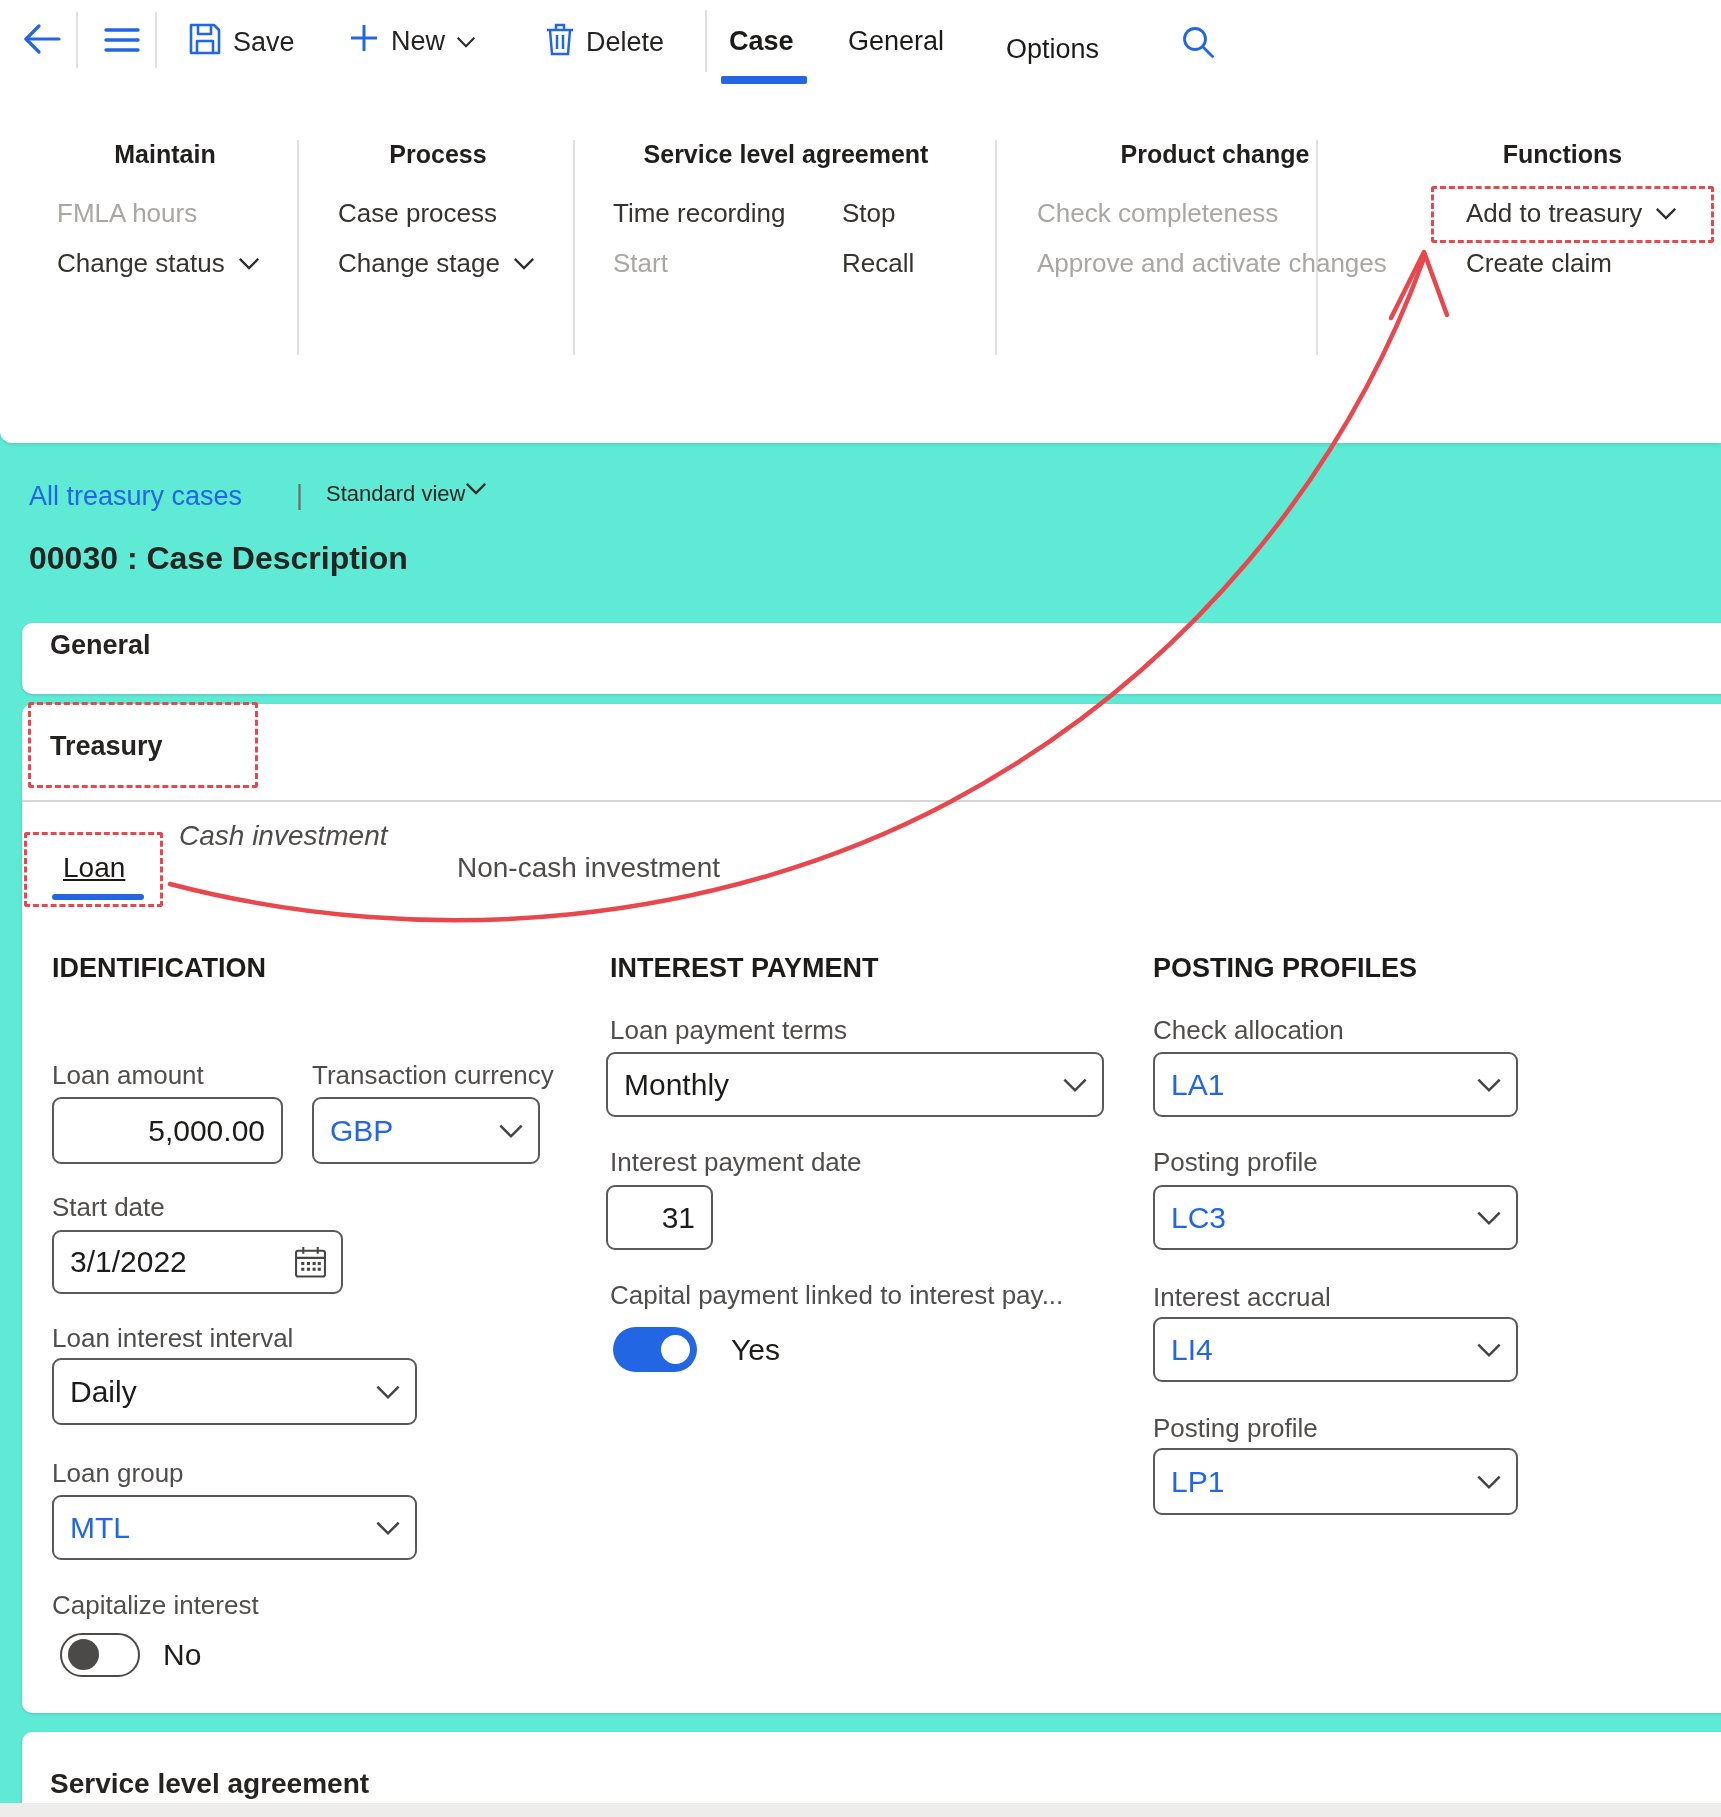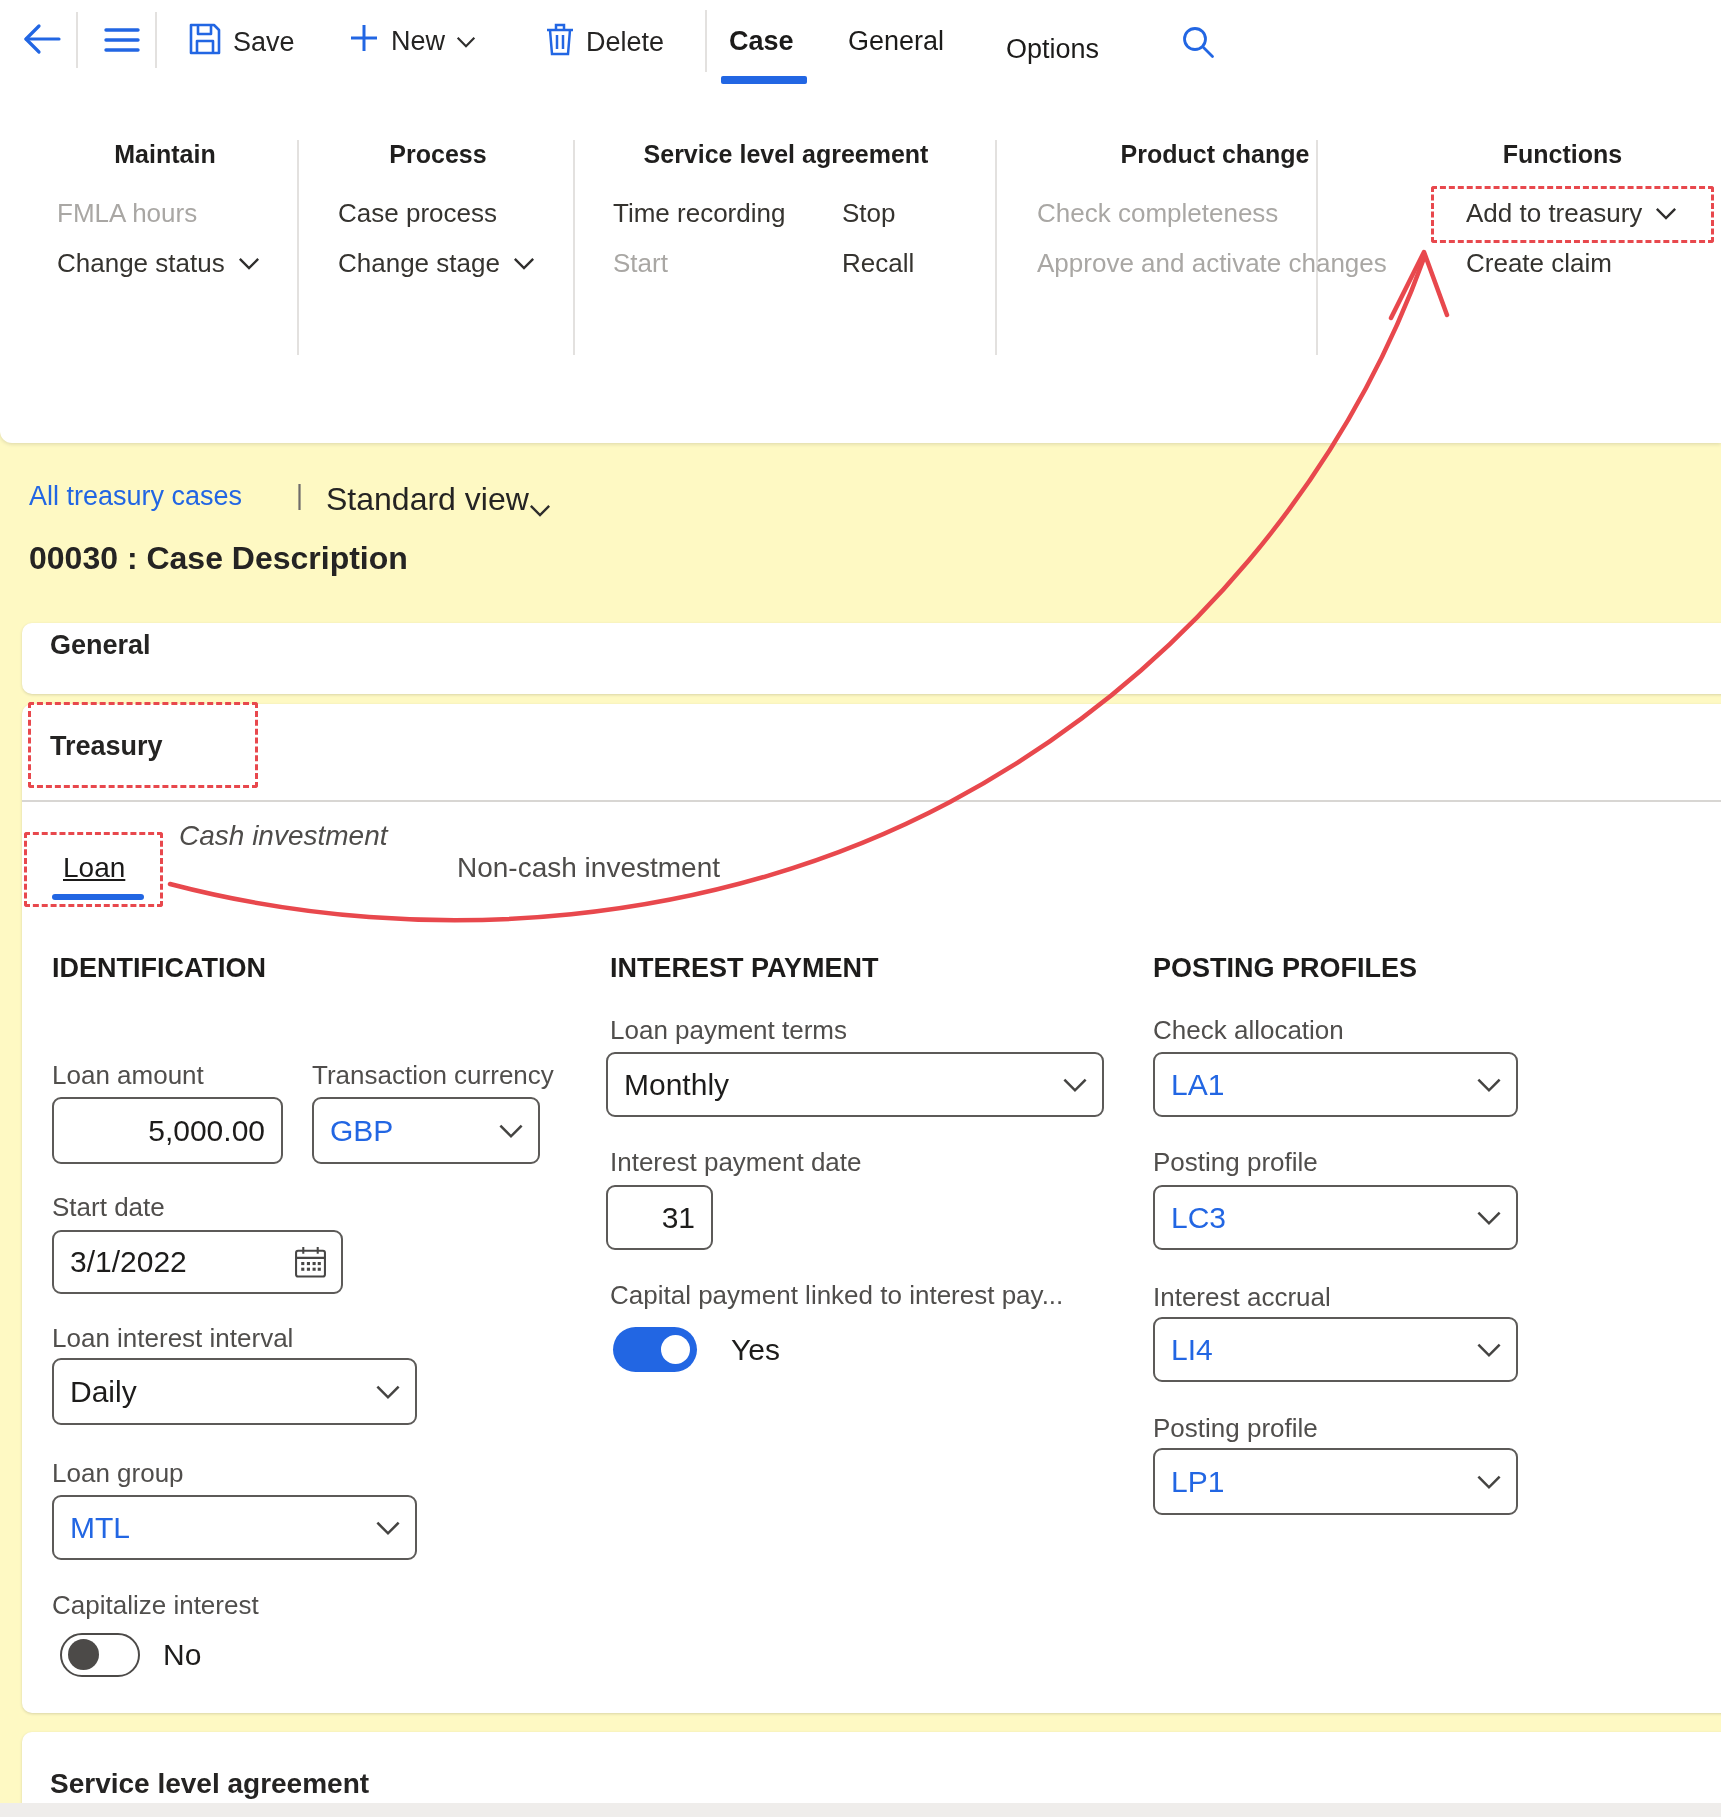--- a/index.html
+++ b/index.html
@@ -1,18 +1,18 @@
 <!DOCTYPE html>
 <html><head>
 <meta charset="utf-8">
 <style>
   html,body{margin:0;padding:0;background:#e9e8e6;}
   *{box-sizing:border-box;}
   .screen{position:relative;width:1721px;height:1817px;overflow:hidden;
-    background:#fef9c3;font-family:"Liberation Sans",sans-serif;color:#252423;}
+    background:#5eead4;font-family:"Liberation Sans",sans-serif;color:#252423;}
 
   
   .topbar{position:absolute;left:0;top:0;width:1721px;height:443px;background:#ffffff;
     border-radius:0 0 0 12px;box-shadow:0 1px 4px rgba(0,0,0,.14);z-index:5;}
   .tbtn{position:absolute;display:flex;align-items:center;gap:11px;font-size:27px;color:#252423;
     white-space:nowrap;cursor:pointer;background:none;border:none;padding:0;font-family:inherit;}
   .vdiv{position:absolute;width:2px;background:#e3e1df;}
   .apptab{position:absolute;font-size:27px;color:#1c1b1a;cursor:pointer;white-space:nowrap;}
   .apptab.active{font-weight:700;}
   .apptab-underline{position:absolute;height:8px;background:#2266e3;border-radius:2px;}
@@ -23,21 +23,21 @@
     white-space:nowrap;cursor:pointer;line-height:34px;}
   .rib-item.disabled{color:#a9a7a4;cursor:default;}
 
   
   .chev{display:inline-block;}
   .chev svg{display:block;}
 
   
   .crumb-link{position:absolute;font-size:27px;color:#2266e3;cursor:pointer;white-space:nowrap;}
   .crumb-sep{position:absolute;font-size:27px;color:#6f6d6b;}
-  .crumb-view{position:absolute;font-size:32px;color:#252423;display:flex;align-items:flex-end;cursor:pointer;}
+  .crumb-view{position:absolute;font-size:22px;color:#252423;display:flex;align-items:flex-start;cursor:pointer;}
   .page-title{position:absolute;font-size:32px;font-weight:700;color:#252423;white-space:nowrap;}
 
   .card{position:absolute;left:22px;width:1718px;background:#ffffff;
     box-shadow:0 1px 3px rgba(0,0,0,.15);z-index:2;}
   .sec-hdr{position:absolute;font-size:27px;font-weight:700;color:#252423;cursor:pointer;z-index:10;white-space:nowrap;}
   .hline{position:absolute;height:2px;background:#d8d6d3;z-index:6;}
 
   .ttab{position:absolute;font-size:28px;color:#4e4c4a;cursor:pointer;white-space:nowrap;z-index:10;}
   .ttab.active{color:#1b1a19;text-decoration:underline;}
   .ttab-underline{position:absolute;height:6px;background:#2266e3;border-radius:3px;z-index:10;}

